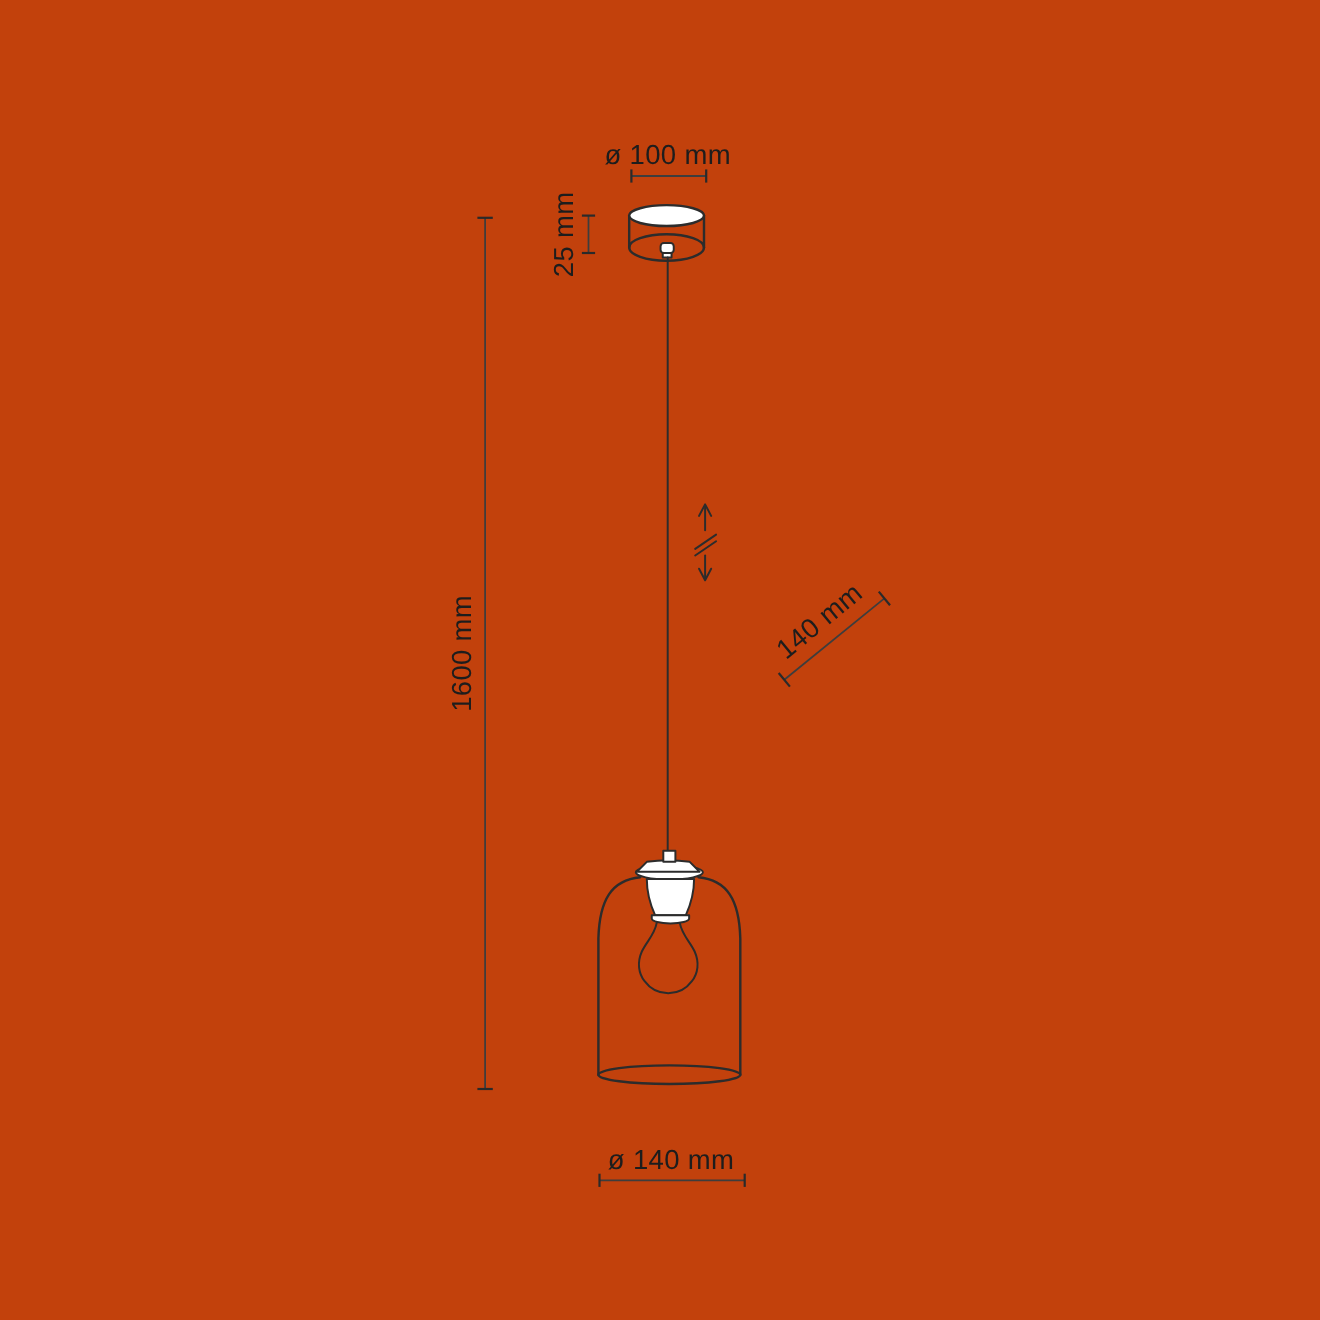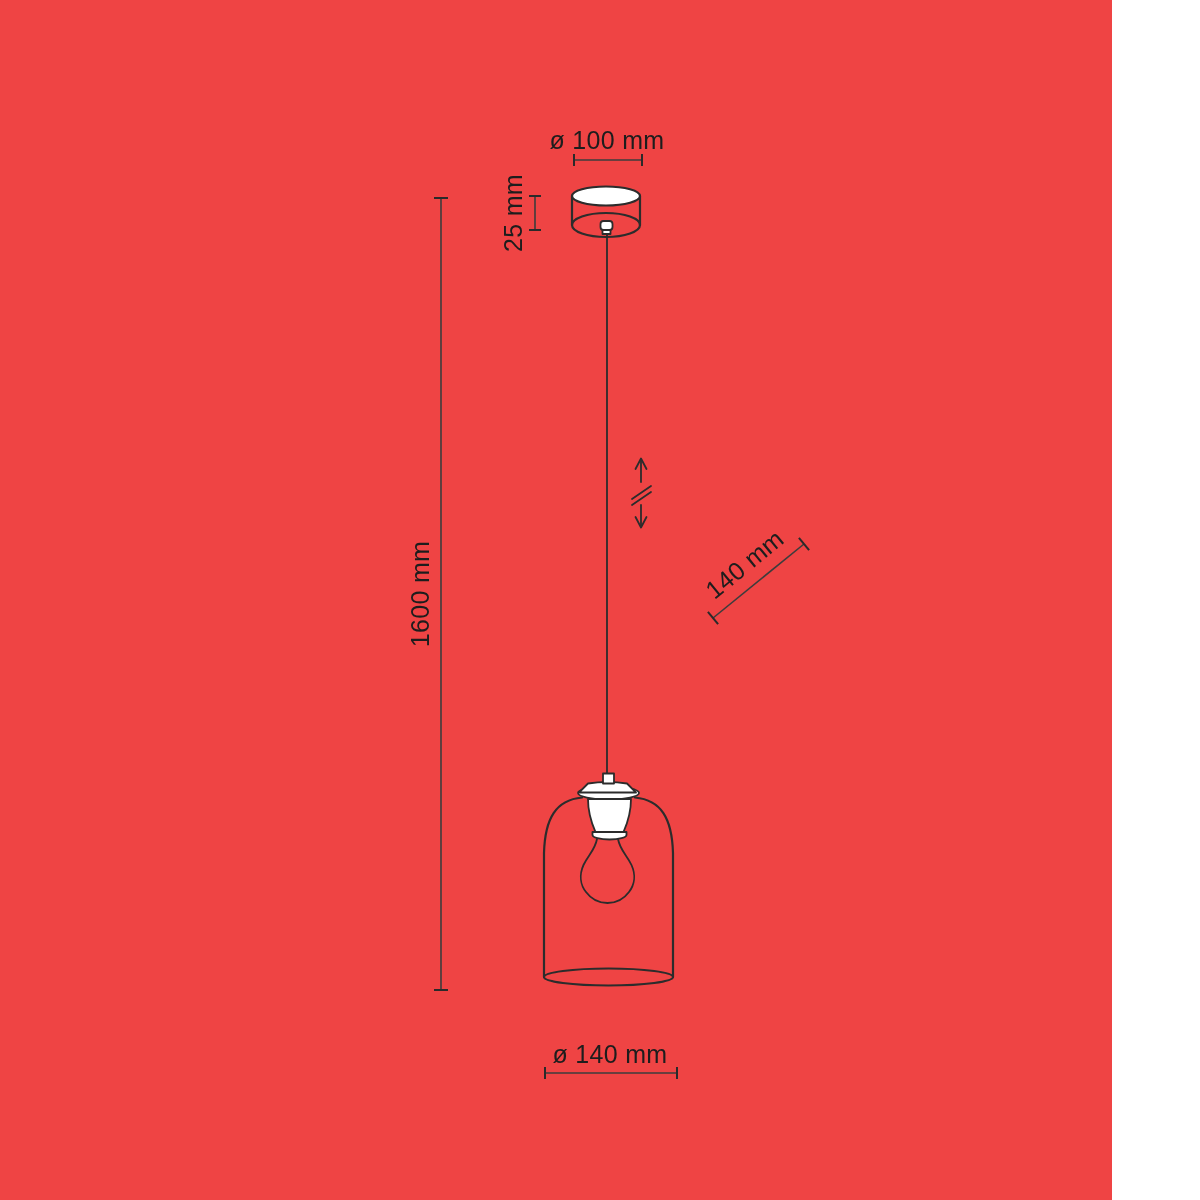--- a/index.html
+++ b/index.html
@@ -2,23 +2,23 @@
 <html><head>
 <meta charset="utf-8">
 <style>
   html, body {
     margin: 0;
     padding: 0;
     background: #ffffff;
   }
   #canvas {
     position: relative;
-    width: 1112px;
+    width: 1200px;
     height: 1200px;
-    background: #ef4444;
+    background: #c2410c;
     overflow: hidden;
   }
   svg {
     display: block;
   }
   .draw {
     stroke: #2c2c2c;
     stroke-width: 2.2;
     fill: none;
     stroke-linecap: round;

